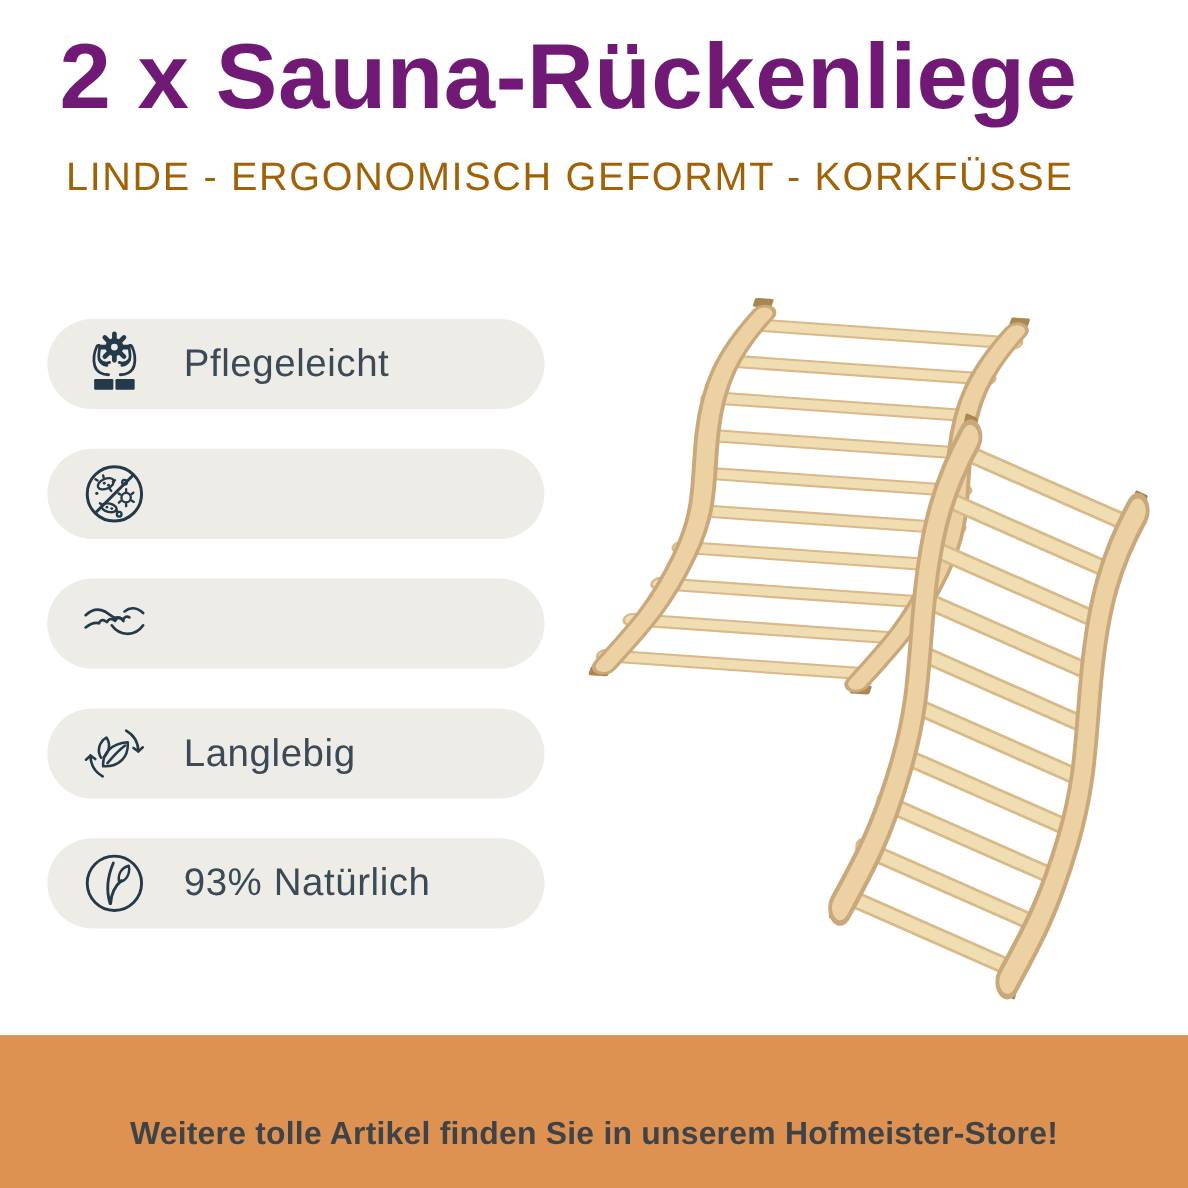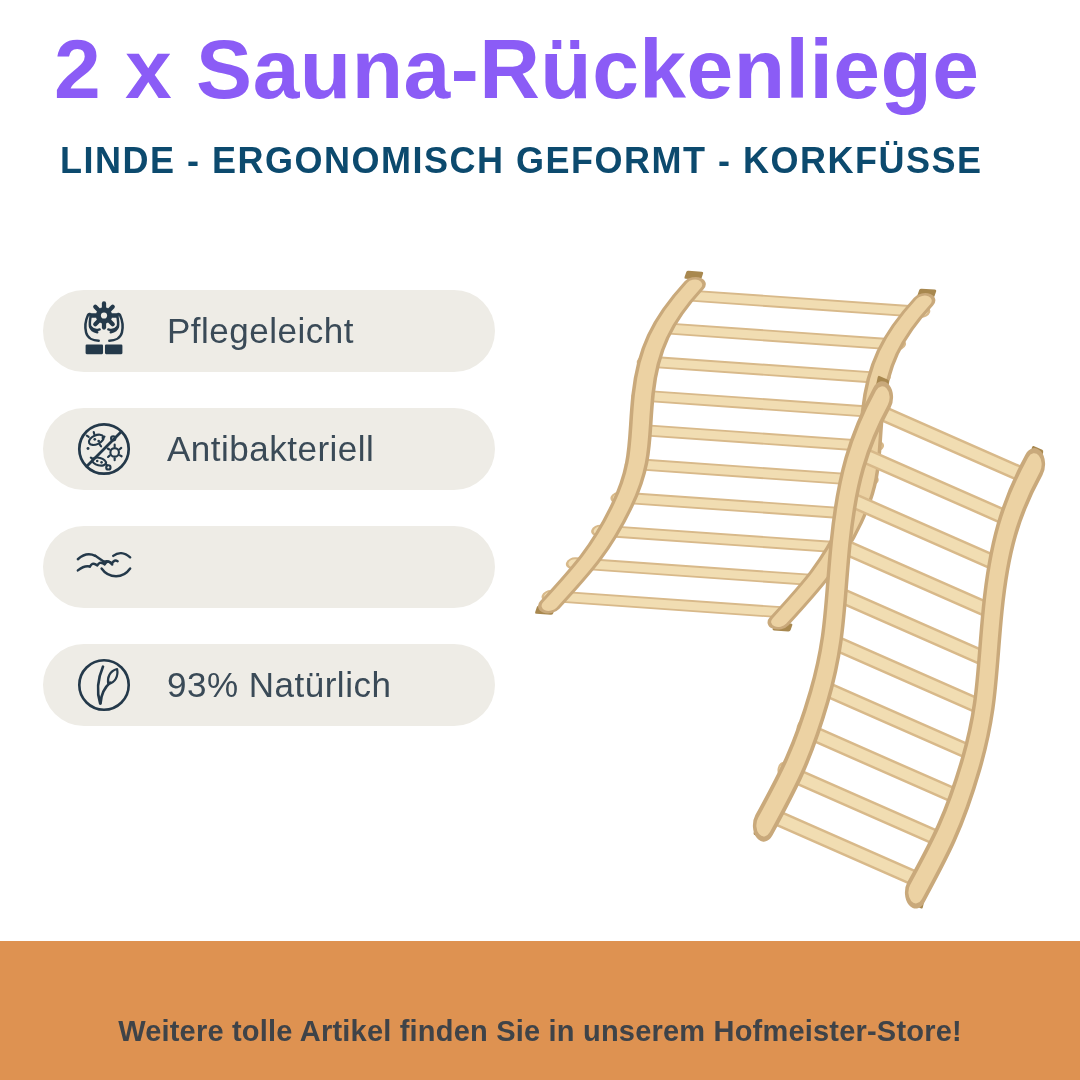--- a/index.html
+++ b/index.html
@@ -3,24 +3,24 @@
 <meta charset="utf-8">
 <style>
   html,body{margin:0;padding:0;}
   body{width:1080px;height:1080px;background:#ffffff;overflow:hidden;
        font-family:"Liberation Sans", sans-serif;}
   .canvas{position:relative;width:1080px;height:1080px;background:#ffffff;}
 
   
   .title{position:absolute;left:54px;top:24px;margin:0;
          font-size:84px;line-height:1.08;font-weight:700;letter-spacing:.5px;
-         color:#8b5cf6;white-space:nowrap;}
+         color:#701a75;white-space:nowrap;}
   .subtitle{position:absolute;left:60px;top:140px;
-         font-size:36px;font-weight:700;letter-spacing:1.5px;
-         color:#0c4a6e;white-space:nowrap;}
+         font-size:36px;font-weight:400;letter-spacing:1.5px;
+         color:#a16207;white-space:nowrap;}
 
   
   .features{position:absolute;left:43px;top:290px;width:452px;}
   .pill{width:452px;height:82px;border-radius:41px;background:#EEECE6;
         display:flex;align-items:center;margin-bottom:36px;}
   .ficon{width:62px;height:62px;margin-left:30px;flex:0 0 auto;}
   .flabel{margin-left:32px;font-size:35px;color:#3A4A57;letter-spacing:.5px;
           white-space:nowrap;}
   .ic{stroke:#24394A;fill:none;stroke-linecap:round;stroke-linejoin:round;}
   .icf{fill:#24394A;stroke:none;}
@@ -98,37 +98,50 @@
             <circle cx="36.5" cy="51" r="2.2"></circle>
         </g>
         <g class="icf">
           <circle cx="22.5" cy="22" r="1.4"></circle>
             <circle cx="26.5" cy="23.8" r="1.4"></circle>
           <circle cx="25" cy="44.5" r="1.3"></circle>
             <circle cx="29.5" cy="45.8" r="1.3"></circle>
           <circle cx="15.5" cy="31.5" r="1.5"></circle>
         </g>
       </svg>
-      <span class="flabel">Antibakteriell</span>
     </div>
 
     <div class="pill">
       <svg class="ficon" viewBox="0 0 64 64">
         <g class="ic" stroke-width="2.5">
           <path d="M 5 24 C 11 18.5 17 17.5 23 20.5"></path>
           <path d="M 5 35.5 C 10 31.5 13.5 30.5 17.5 31.5"></path>
           <path d="M 23 20.5 L 32 26.5"></path>
           <path d="M 17.5 31.5 q 2.2 -4.2 5.8 -2.2 l 1.8 1.1 q 2.2 -4.2 5.8 -2.2 l 1.8 1.1 q 2.2 -4.2 5.8 -2.2 l 1.8 1.1 q 2.2 -4.2 5.8 -2.2"></path>
           <path d="M 59 22 C 53 16.5 46.5 16.5 41.5 20.5"></path>
           <path d="M 59 33.5 C 55.5 38.5 50.5 41.5 44.5 41.5 C 38.5 41.5 33 38.5 29.5 33.5"></path>
           <path d="M 32 26.5 C 35 25.5 38.5 26.5 40.5 29.5"></path>
         </g>
       </svg>
     </div>
 
+    <div class="pill">
+      <svg class="ficon" viewBox="0 0 64 64">
+        <g class="ic" stroke-width="2.4">
+          <path d="M 43 10.5 A 23 23 0 0 1 54.5 30"></path>
+          <path d="M 54.5 30 l -4.6 -3.2 M 54.5 30 l 4.2 -3.8"></path>
+          <path d="M 21 53.5 A 23 23 0 0 1 9.5 34"></path>
+          <path d="M 9.5 34 l 4.6 3.2 M 9.5 34 l -4.2 3.8"></path>
+          <path d="M 21.5 44 C 20.5 32 29 22.5 44.5 21.5 C 45.5 35 37 44 23.5 44 Z"></path>
+          <path d="M 25.5 41 C 31 34.5 36.5 28.5 42 24.5"></path>
+          <path d="M 19.5 36 C 15.5 29.5 17.5 21.5 24.5 17 C 28.5 22.5 27.5 30.5 22 35.5"></path>
+        </g>
+      </svg>
+      <span class="flabel">Langlebig</span>
+    </div>
 
     <div class="pill">
       <svg class="ficon" viewBox="0 0 64 64">
         <g class="ic" stroke-width="2.7">
           <circle cx="32" cy="32" r="25.5"></circle>
           <path d="M 28 51 C 24.5 40 25 27 31 13"></path>
           <path d="M 28.4 51 C 29 42 32 35 38.5 29.5"></path>
         </g>
         <g class="ic" stroke-width="2.3">
           <path d="M 36.5 31 C 35 24 38 17.5 45.5 15.5 C 47 23 43.5 29.5 36.5 31 Z"></path>

